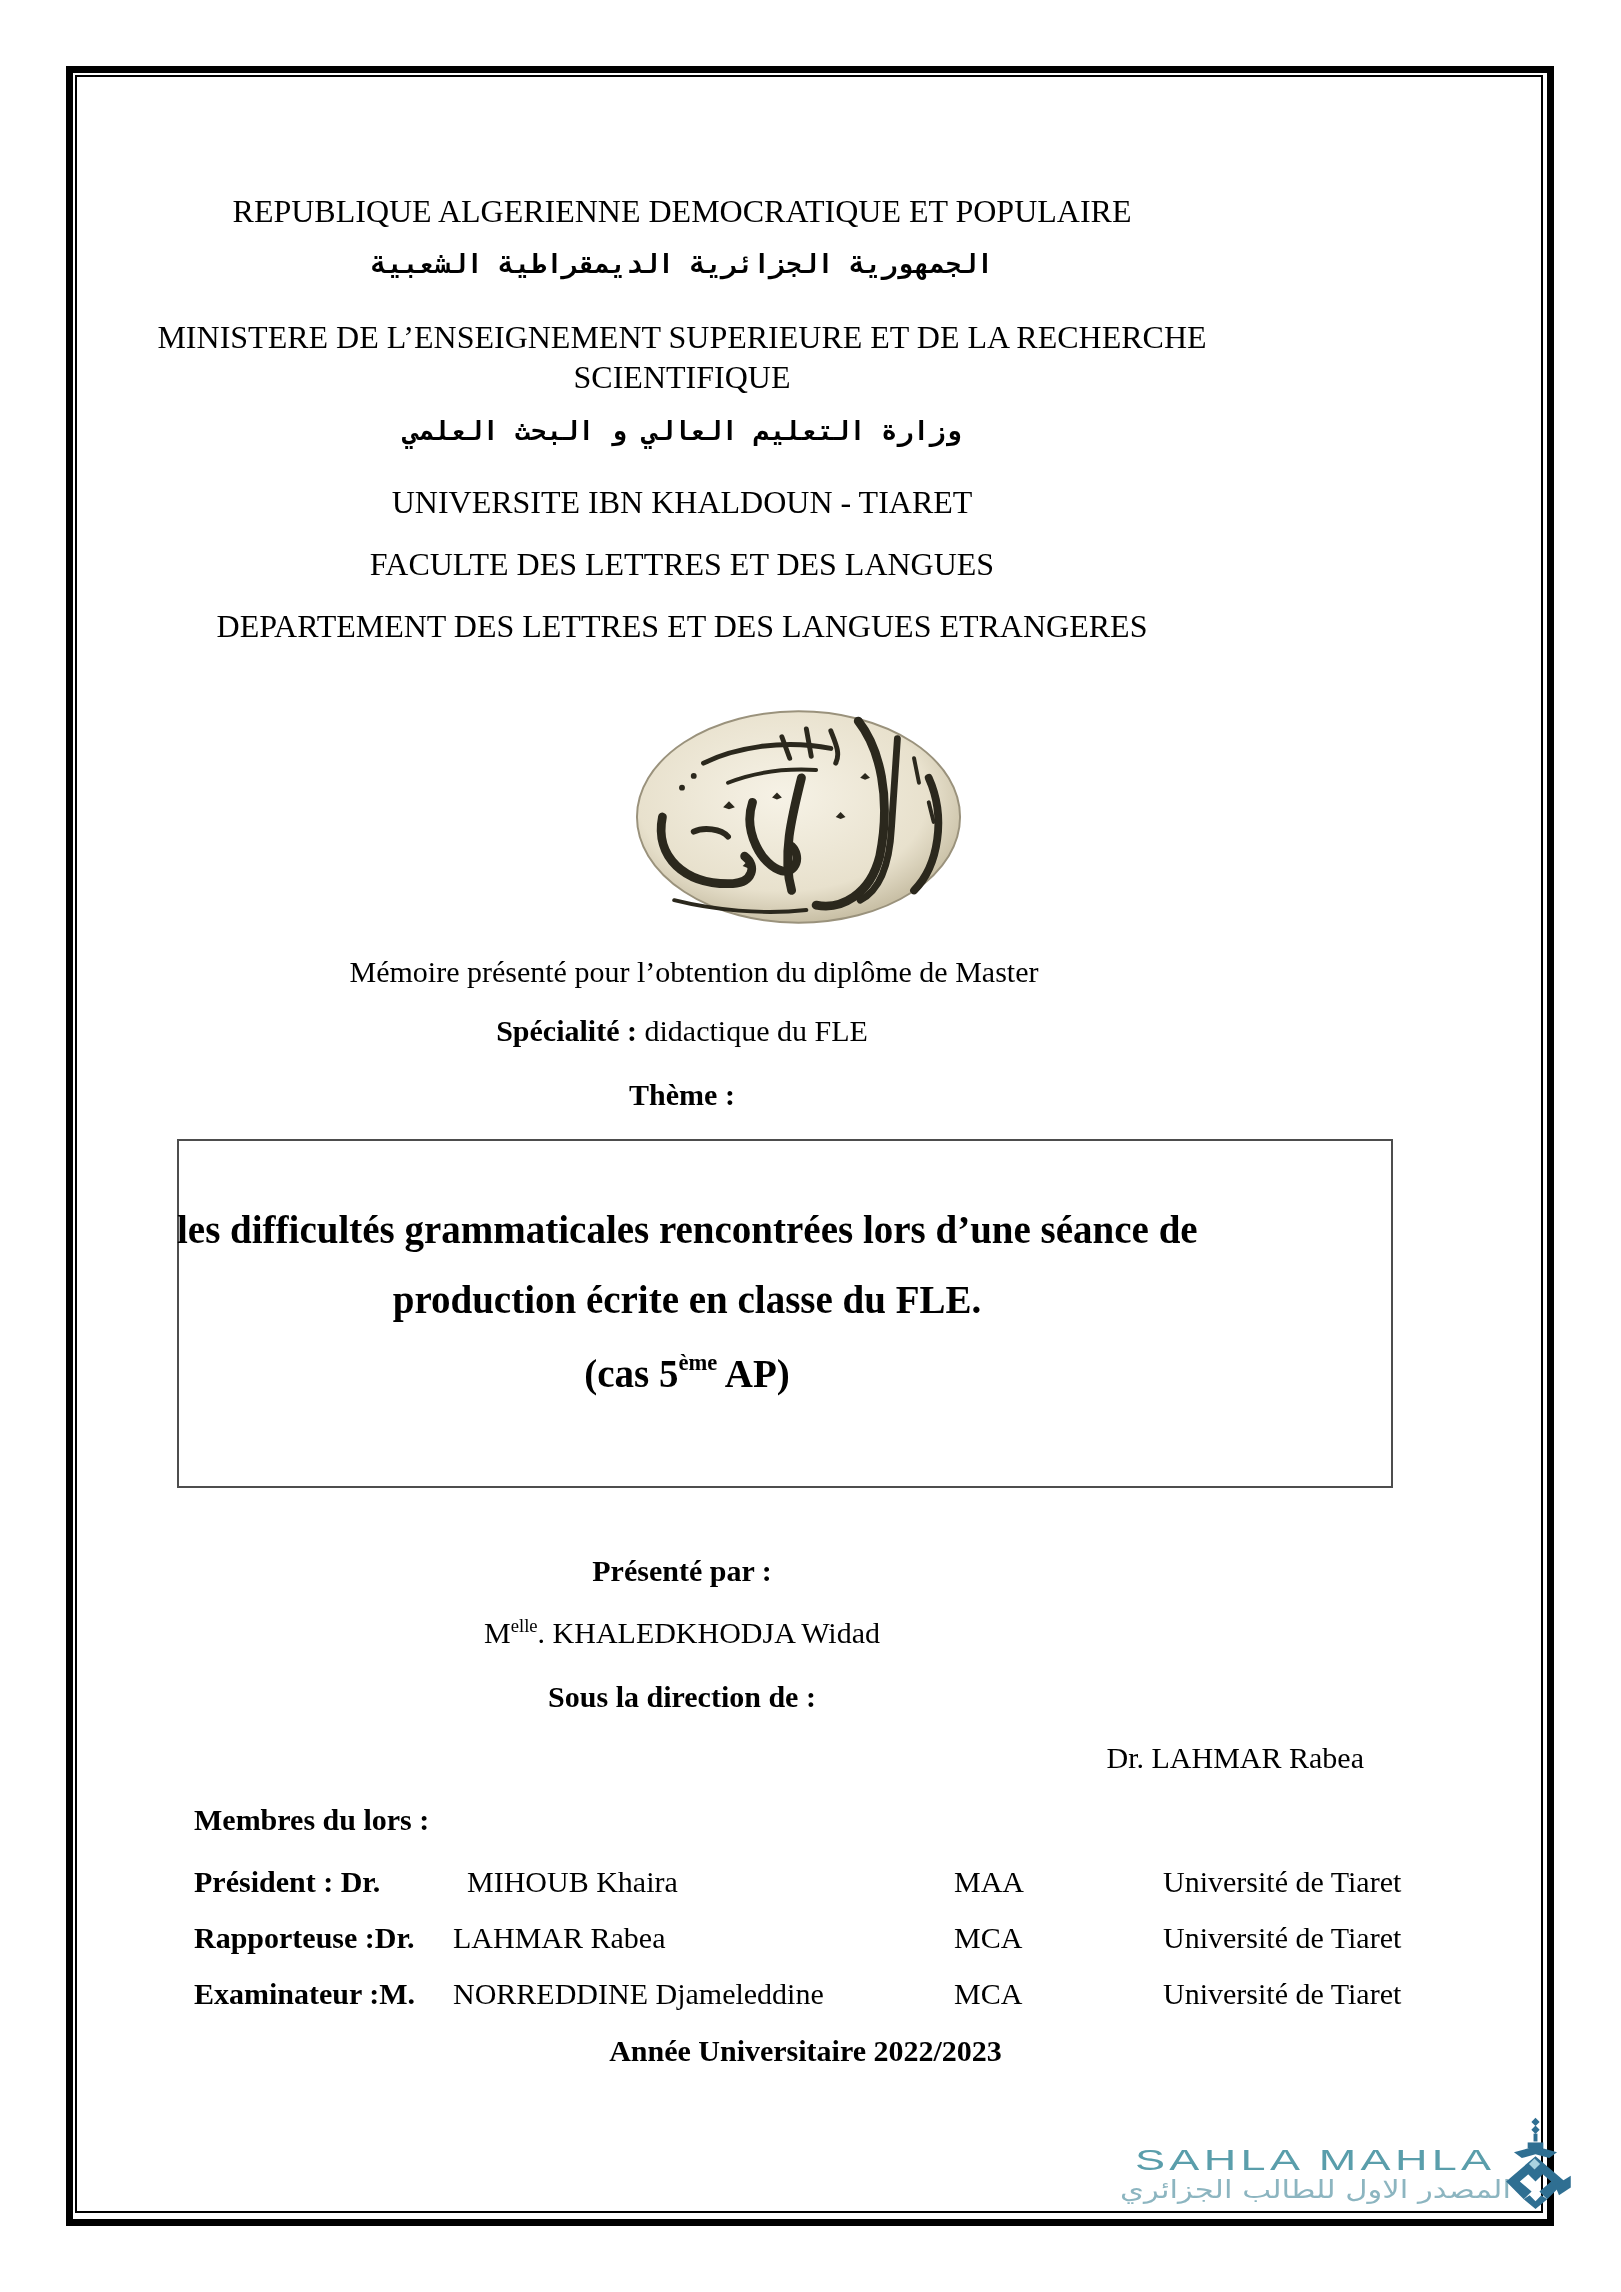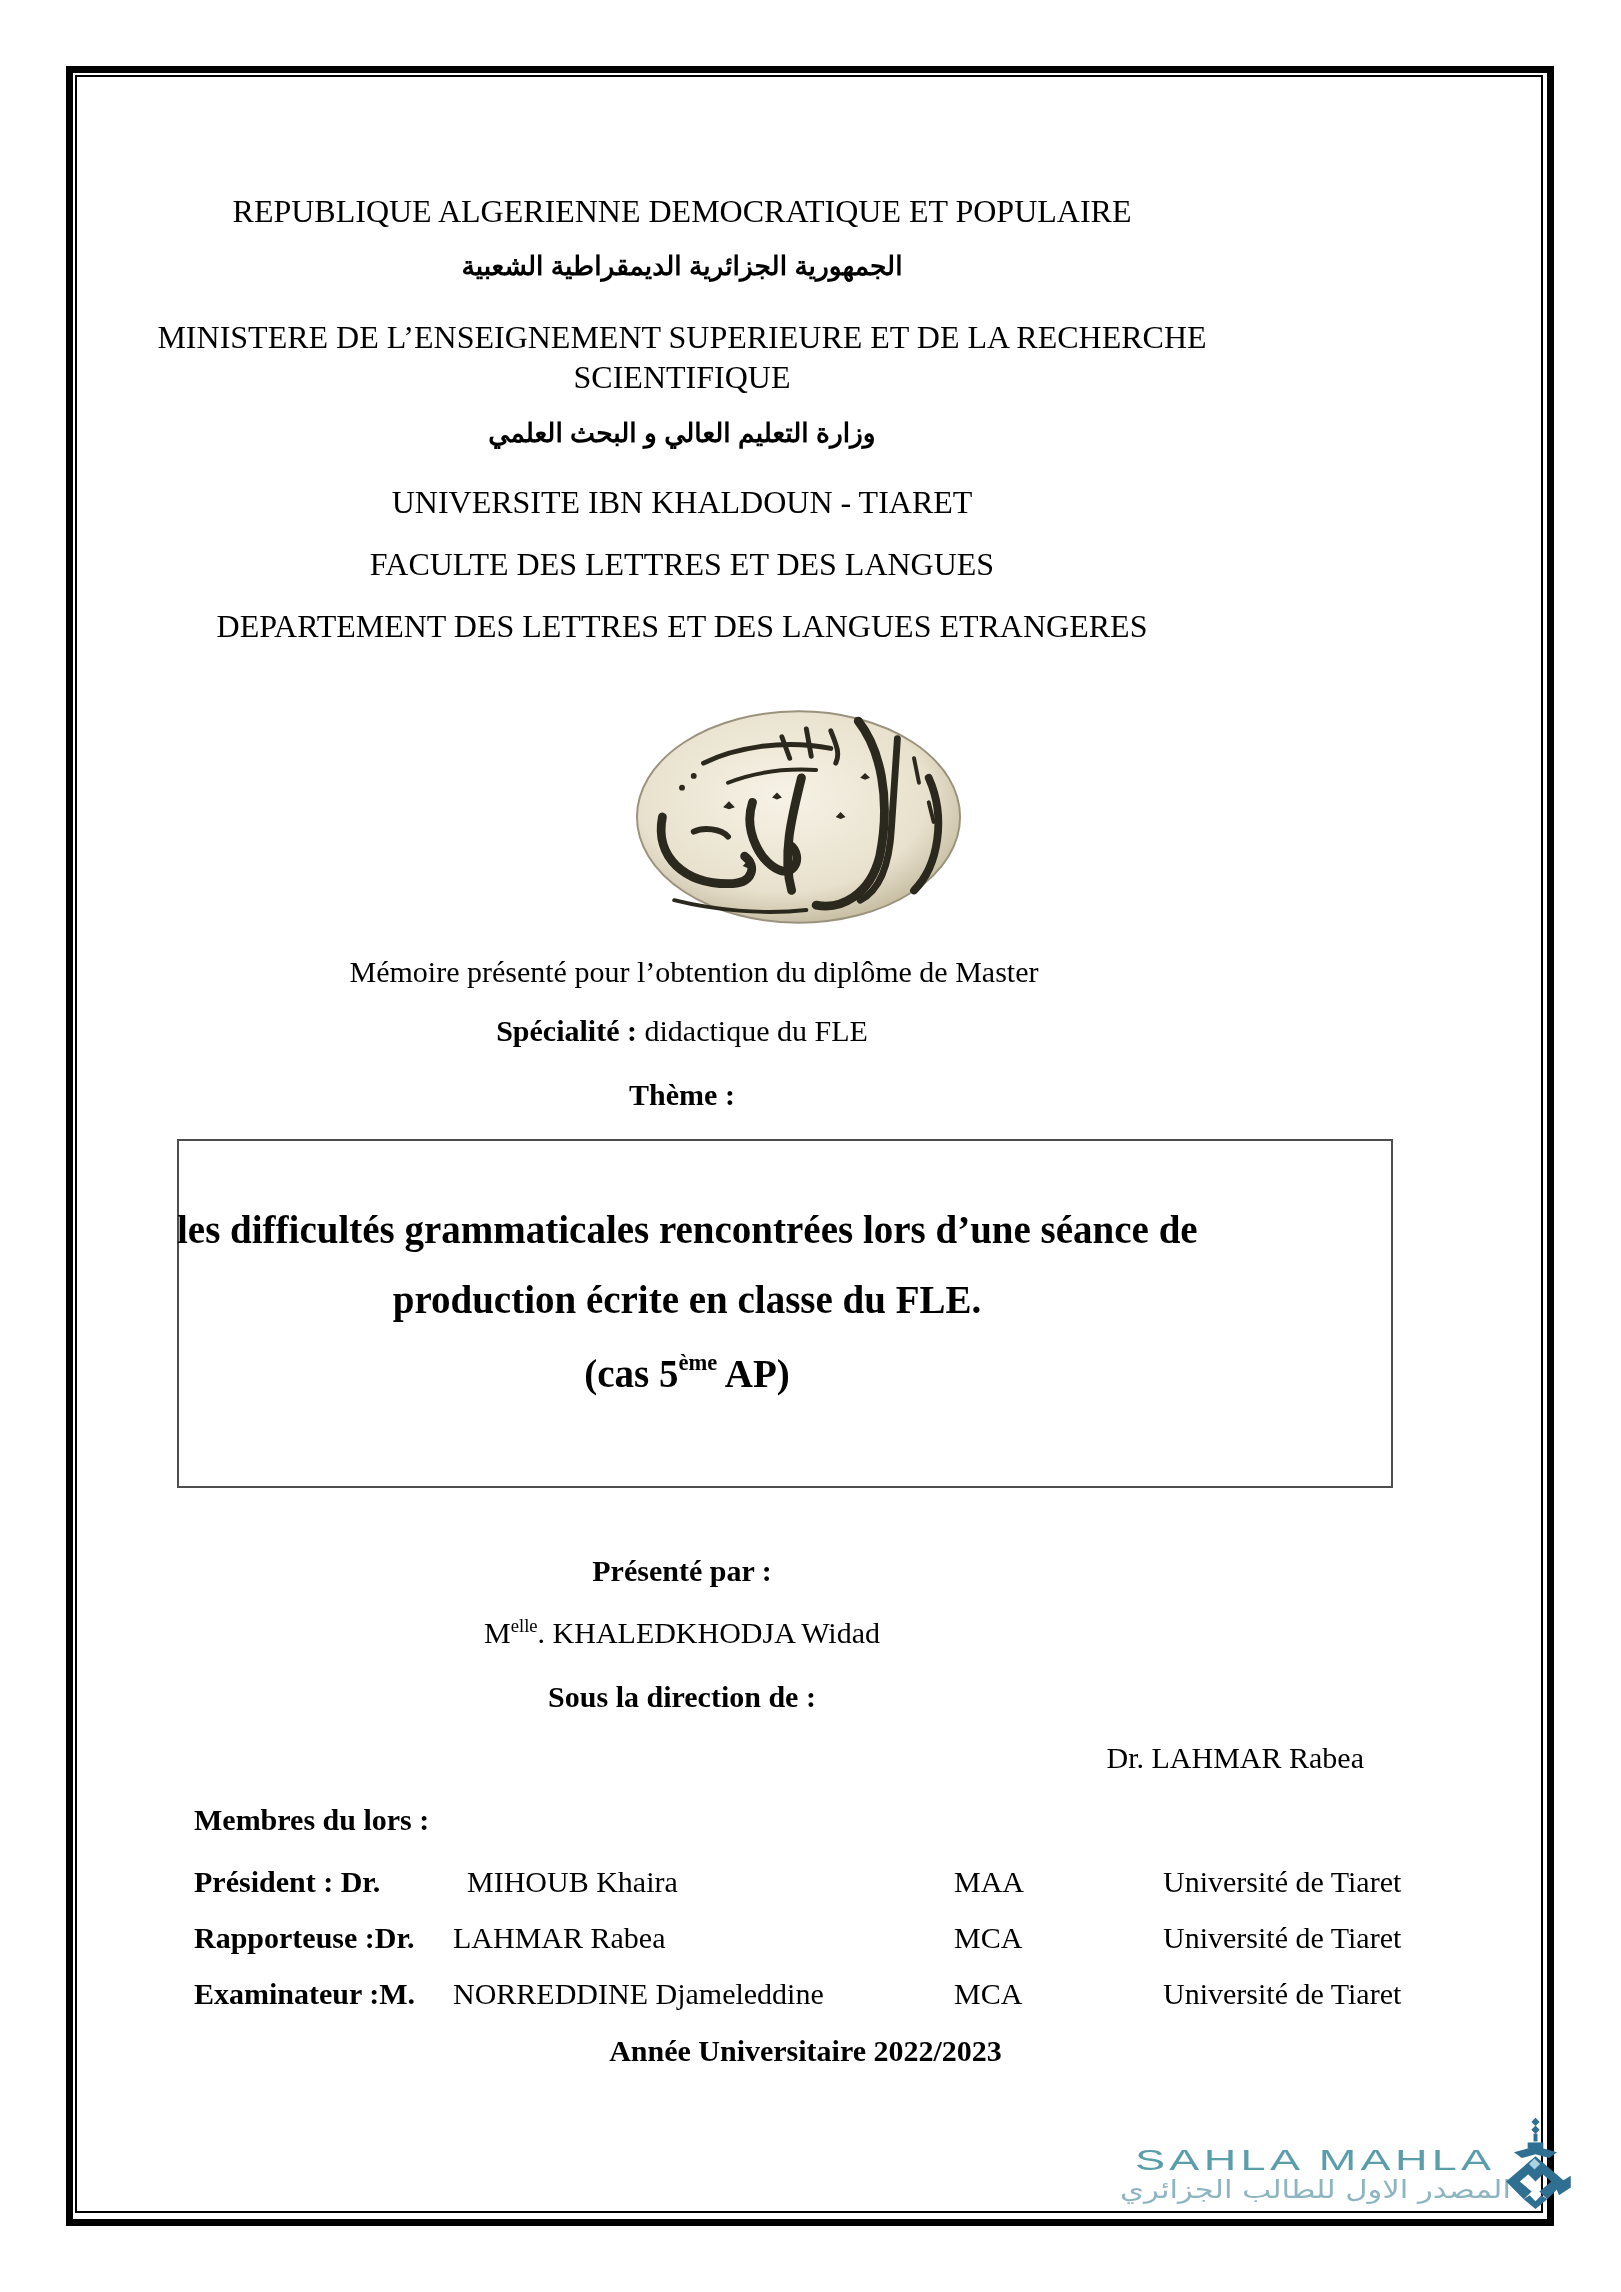--- a/index.html
+++ b/index.html
@@ -1,21 +1,21 @@
 <!DOCTYPE html>
 <html><head>
 <meta charset="utf-8">
 <style>
   html, body { margin: 0; padding: 0; background: #ffffff; }
   body { width: 1621px; height: 2293px; position: relative; overflow: hidden; font-family: "Liberation Serif", serif; color: #000; }
   .frame-outer { position: absolute; left: 66px; top: 66px; width: 1474px; height: 2146px; border: 7.8px solid #000; }
   .frame-inner { position: absolute; left: 75px; top: 75px; width: 1464px; height: 2134px; border: 2.9px solid #000; }
   .line { position: absolute; left: 0; width: 1364px; text-align: center; white-space: nowrap; line-height: 1; }
   .hdr { font-size: 32px; }
-  .ar { font-family: Liberation Sans, sans-serif; font-weight: bold; font-size: 26.5px; direction: rtl; unicode-bidi: plaintext; }
+  .ar { font-family: Liberation Mono, monospace; font-weight: bold; font-size: 26.5px; direction: rtl; unicode-bidi: plaintext; }
   .mid { font-size: 30px; }
   .b { font-weight: bold; }
   .logo { position: absolute; left: 635px; top: 709px; width: 328px; height: 216px; }
   .theme-box { position: absolute; left: 177px; top: 1139px; width: 1212px; height: 345px; border: 2px solid #4d4d4d; }
   .tline { position: absolute; left: 177px; width: 1020px; text-align: center; font-weight: bold; font-size: 39px; line-height: 1; white-space: nowrap; }
   .tline sup { font-size: 22.5px; vertical-align: 0.75em; line-height: 0; }
   .left { position: absolute; white-space: nowrap; line-height: 1; font-size: 30px; }
   .wm-text { position: absolute; left: 1135px; top: 2145px; font-family: "Liberation Sans", sans-serif; font-size: 30px; line-height: 1; color: #5a9eab; letter-spacing: 2.9px; transform: scaleX(1.5); transform-origin: left top; white-space: nowrap; }
   .wm-ar { position: absolute; left: 1134px; top: 2178px; width: 363px; text-align: center; font-family: "DejaVu Sans", sans-serif; font-size: 24.5px; line-height: 1; color: #8cb5c0; white-space: nowrap; direction: rtl; transform: scaleX(1.25); transform-origin: center top; }
   .wm-emblem { position: absolute; left: 1500px; top: 2117px; width: 71px; height: 92px; }

